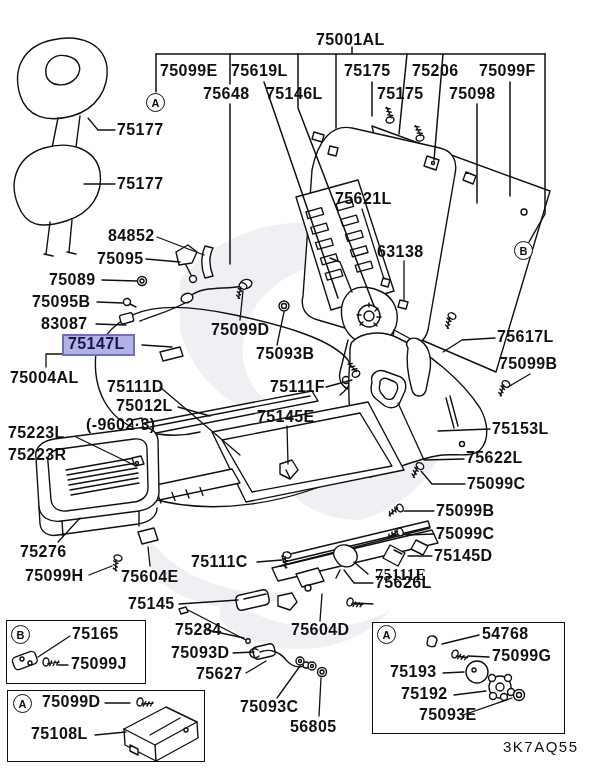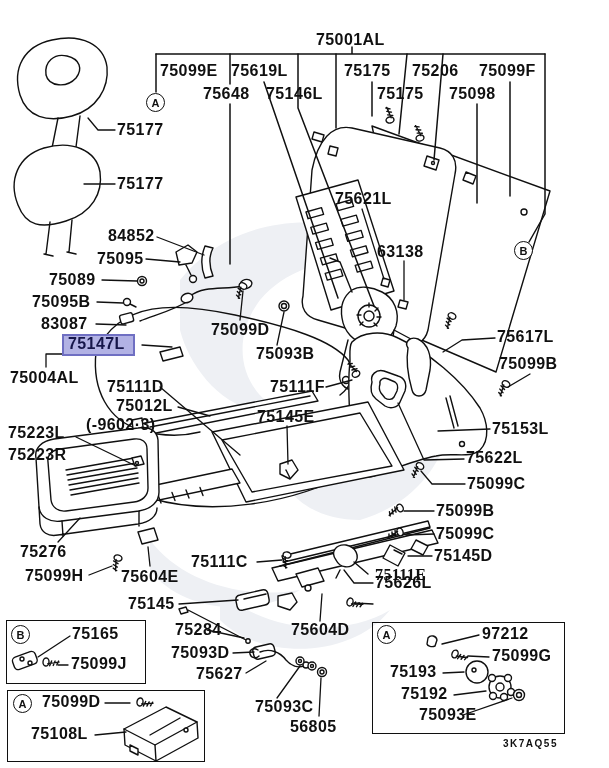--- a/index.html
+++ b/index.html
@@ -11,22 +11,22 @@
     font-family:"Liberation Sans",sans-serif;overflow:hidden;margin:0 auto;}
   #artwork{position:absolute;left:0;top:0;color:var(--ink);}
   .plabel{position:absolute;font-weight:bold;font-size:16px;line-height:1.05;
     color:var(--ink);letter-spacing:.4px;white-space:nowrap;cursor:pointer;z-index:3;}
   .plabel.hl{background:var(--hl-bg);border:2px solid var(--hl-border);
     color:var(--hl-text);padding:0 8px 1px 4px;margin:-3px 0 0 -6px;z-index:4;}
   .cmarker{position:absolute;width:17px;height:17px;border:1.8px solid var(--ink);
     border-radius:50%;background:var(--bg);font-weight:bold;font-size:11px;
     display:flex;align-items:center;justify-content:center;color:var(--ink);z-index:3;}
   .dbox{position:absolute;border:1.8px solid var(--ink);z-index:1;background:transparent;}
-  #figure-code{position:absolute;left:503px;top:738px;font-weight:bold;
-    font-size:10px;letter-spacing:1.5px;color:var(--ink);z-index:3;}
+  #figure-code{position:absolute;left:503px;top:738px;font-weight:normal;
+    font-size:15px;letter-spacing:1.5px;color:var(--ink);z-index:3;}
 </style>
 </head>
 <body>
 
 <div id="screen">
 
   <svg id="artwork" width="609" height="768" viewBox="0 0 609 768" fill="none" stroke="currentColor" stroke-width="1.4" stroke-linecap="round" stroke-linejoin="round">
 
     <g stroke="none" fill="var(--wm)">
       <path d="M180,280 C240,205 360,205 420,270 C380,252 300,252 260,300 C230,340 240,390 280,410 C230,420 190,370 180,330 Z"></path>
@@ -331,27 +331,27 @@
       <div class="plabel" style="left: 25px; top: 568px;">75099H</div>
       <div class="plabel" style="left: 121px; top: 569px;">75604E</div>
       <div class="plabel" style="left: 191px; top: 554px;">75111C</div>
       <div class="plabel" style="left: 128px; top: 596px;">75145</div>
       <div class="plabel" style="left: 154px; top: 622px; margin-left: 21px;">75284</div>
       <div class="plabel" style="left: 171px; top: 645px;">75093D</div>
       <div class="plabel" style="left: 196px; top: 666px;">75627</div>
       <div class="plabel" style="left: 291px; top: 622px;">75604D</div>
       <div class="plabel" style="left: 375px; top: 575px;">75626L</div>
       <div class="plabel" style="left: 375px; top: 567px; font-family: Liberation Serif, serif;">75111E</div>
-      <div class="plabel" style="left: 255px; top: 699px;">75093C</div>
+      <div class="plabel" style="left: 240px; top: 699px;">75093C</div>
       <div class="plabel" style="left: 290px; top: 719px;">56805</div>
       <div class="plabel" style="left: 72px; top: 626px;">75165</div>
       <div class="plabel" style="left: 71px; top: 656px;">75099J</div>
       <div class="plabel" style="left: 42px; top: 694px;">75099D</div>
       <div class="plabel" style="left: 31px; top: 726px;">75108L</div>
-      <div class="plabel" style="left: 482px; top: 626px;">97212</div>
+      <div class="plabel" style="left: 482px; top: 626px;">54768</div>
       <div class="plabel" style="left: 492px; top: 648px;">75099G</div>
       <div class="plabel" style="left: 390px; top: 664px;">75193</div>
       <div class="plabel" style="left: 401px; top: 686px;">75192</div>
       <div class="plabel" style="left: 400px; top: 707px; margin-left: 19px;">75093E</div>
       <div class="cmarker" style="left: 146px; top: 93px;">A</div>
       <div class="cmarker" style="left: 514px; top: 241px;">B</div>
       <div class="cmarker" style="left: 11px; top: 625px;">B</div>
       <div class="cmarker" style="left: 13px; top: 694px;">A</div>
       <div class="cmarker" style="left: 377px; top: 625px;">A</div>
     </div>

